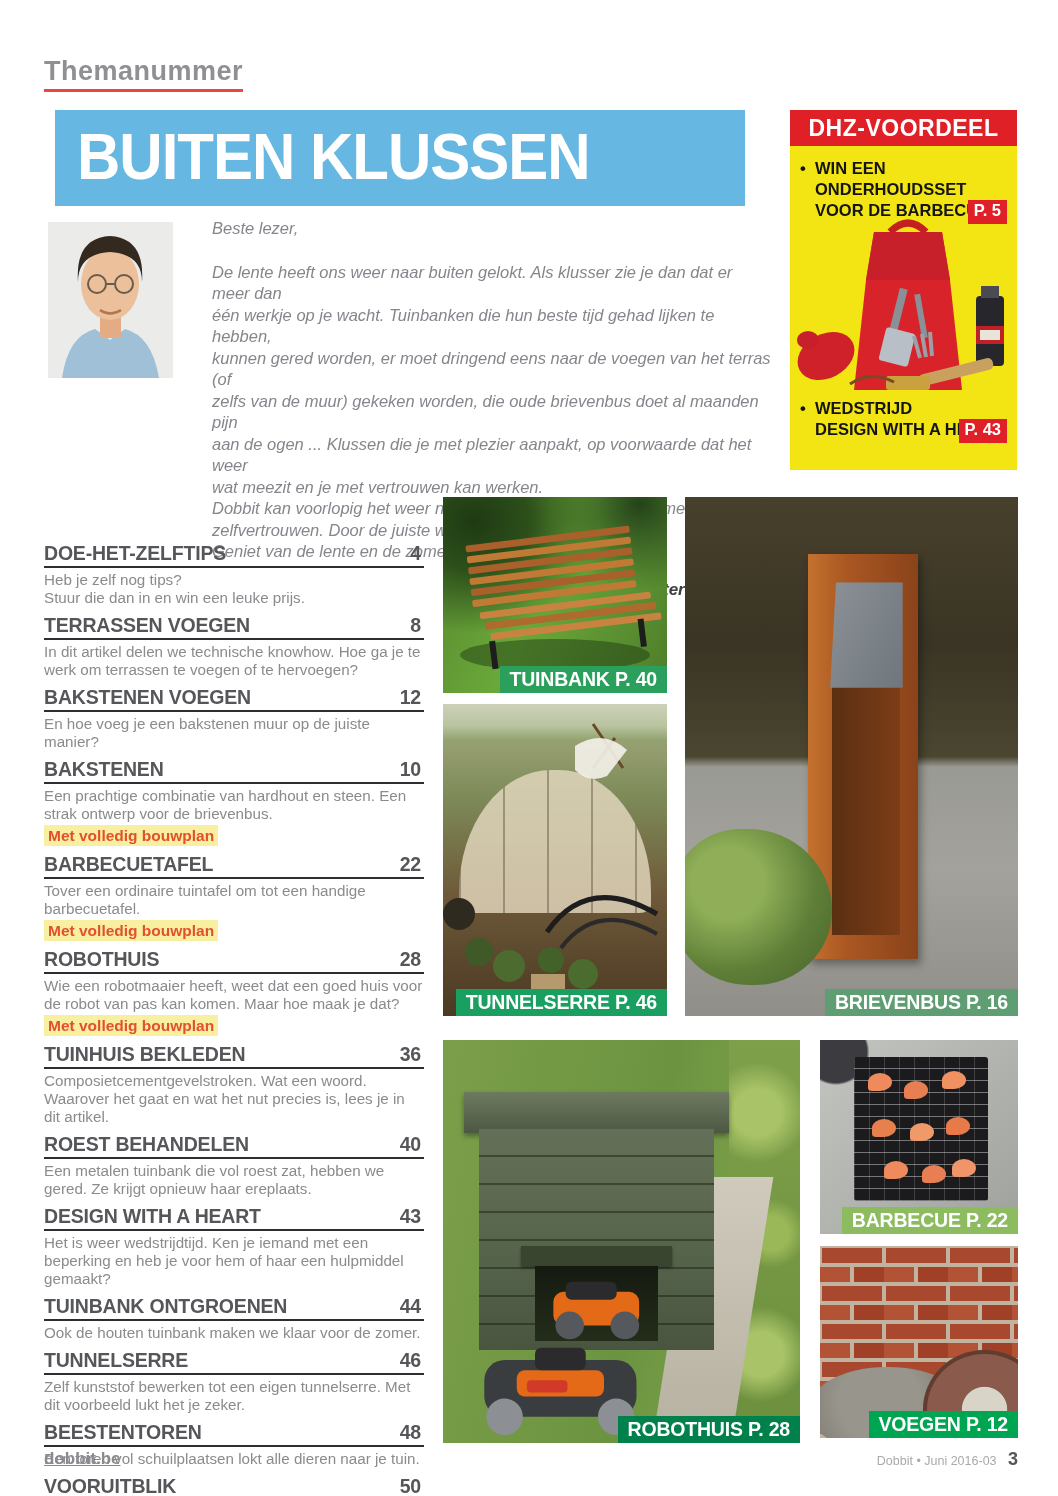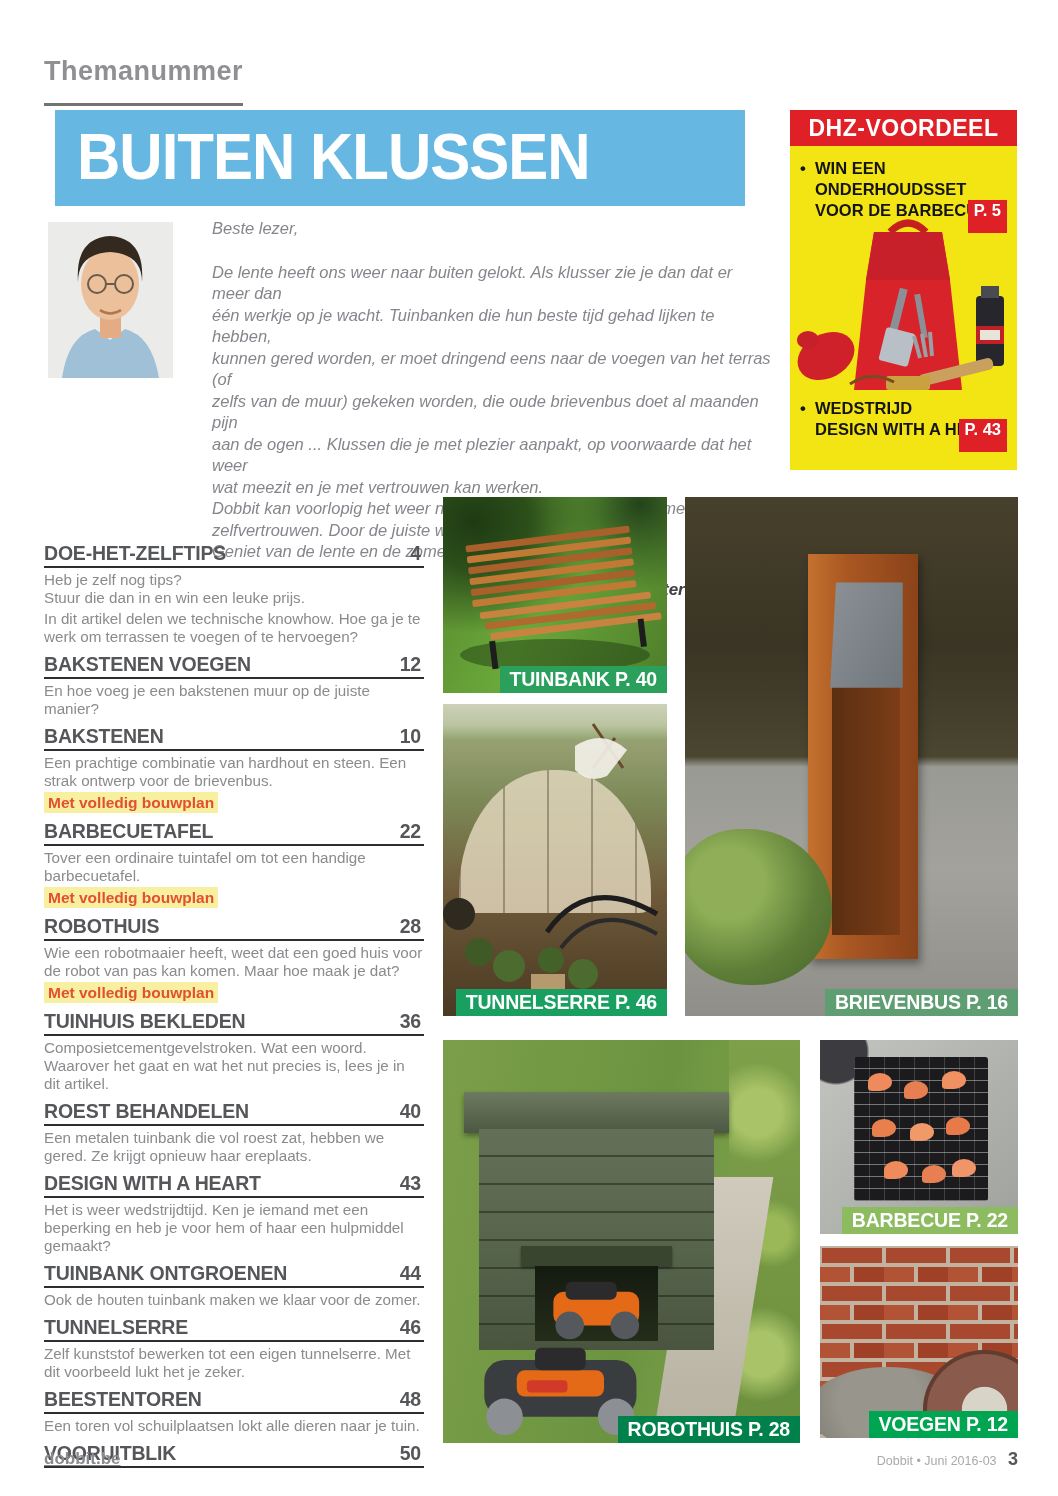--- a/index.html
+++ b/index.html
@@ -1,35 +1,35 @@
 <!DOCTYPE html>
 <html><head>
 <meta charset="utf-8">
 <style>
   html,body{margin:0;padding:0;background:#d8d8d8;}
   .page{position:relative;width:1058px;height:1496px;background:#ffffff;overflow:hidden;
         font-family:"Liberation Sans",sans-serif;}
 
   
   .section-label{position:absolute;left:44px;top:56px;font-size:27px;font-weight:bold;
-    color:#909094;letter-spacing:.5px;border-bottom:3px solid #737373;padding-bottom:16px;}
+    color:#909094;letter-spacing:.5px;border-bottom:3px solid #ef4444;padding-bottom:2px;}
   .title-banner{position:absolute;left:55px;top:110px;width:690px;height:96px;background:#66b8e2;}
   .title-banner .t{position:absolute;left:22px;top:50%;transform:translateY(-52%) scaleY(1.08);
     color:#fff;font-weight:bold;font-size:60px;letter-spacing:-1px;white-space:nowrap;}
 
   
   .promo{position:absolute;left:790px;top:110px;width:227px;height:360px;background:#f3e513;}
   .promo-head{position:absolute;left:0;top:0;width:100%;height:36px;background:#df2127;
     color:#fff;font-weight:bold;font-size:23px;text-align:center;line-height:36px;letter-spacing:.5px;}
   .promo-item{position:relative;margin:0 10px;color:#141414;font-weight:bold;font-size:16.5px;line-height:21px;}
   .promo-item.first{padding-top:48px;}
   .promo-item.second{position:absolute;left:0;right:0;margin:0;padding:0 10px;top:288px;}
   .promo-item .row{position:relative;padding-left:15px;}
   .bullet{position:absolute;left:0;top:0;}
-  .badge{position:absolute;right:0;top:0;background:#df2127;color:#fff;padding:0 6px;height:33px;line-height:21px;}
+  .badge{position:absolute;right:0;top:0;background:#df2127;color:#fff;padding:0 6px;height:24px;line-height:21px;}
   .promo-art{position:absolute;left:0;top:108px;width:227px;height:178px;}
 
   
   .portrait{position:absolute;left:48px;top:222px;width:125px;height:156px;background:#ececec;overflow:hidden;}
   .intro{position:absolute;left:212px;top:218px;width:560px;color:#85868c;font-style:italic;
     font-size:16.5px;line-height:21.5px;}
   .intro .sal{margin-bottom:22px;}
   .intro .sig{margin-top:16px;text-align:right;padding-right:24px;color:#3f4044;font-weight:bold;font-size:17px;}
 
   
@@ -187,20 +187,24 @@
   <div class="toc">
     <div class="toc-entry">
       <div class="toc-head">
         <span class="toc-title">DOE-HET-ZELFTIPS</span>
         <span class="toc-page">4</span>
       </div>
       <div class="toc-desc">Heb je zelf nog tips?
 Stuur die dan in en win een leuke prijs.</div>
     </div>
     <div class="toc-entry">
+      <div class="toc-head">
+        <span class="toc-title">TERRASSEN VOEGEN</span>
+        <span class="toc-page">8</span>
+      </div>
       <div class="toc-desc">In dit artikel delen we technische knowhow. Hoe ga je te werk om terrassen te voegen of te hervoegen?</div>
     </div>
     <div class="toc-entry">
       <div class="toc-head">
         <span class="toc-title">BAKSTENEN VOEGEN</span>
         <span class="toc-page">12</span>
       </div>
       <div class="toc-desc">En hoe voeg je een bakstenen muur op de juiste manier?</div>
     </div>
     <div class="toc-entry">

